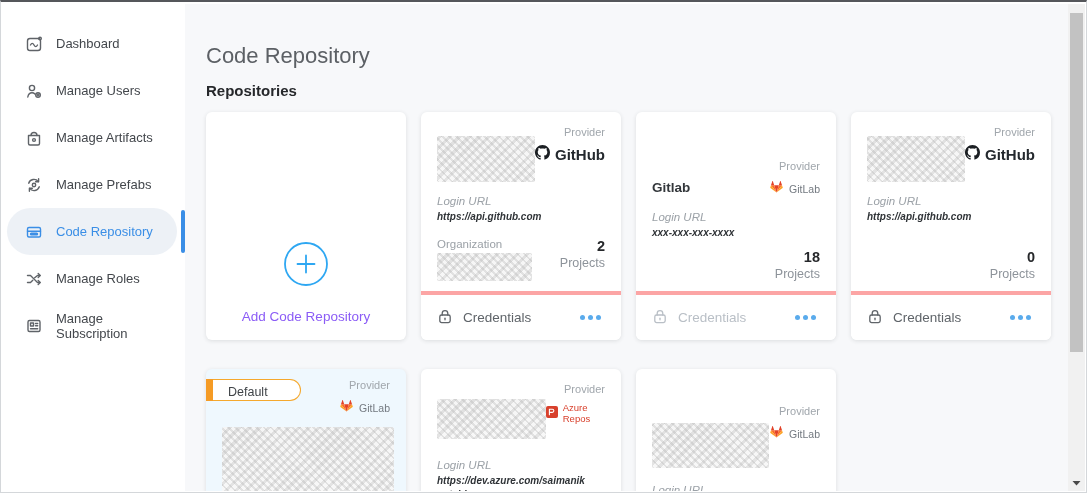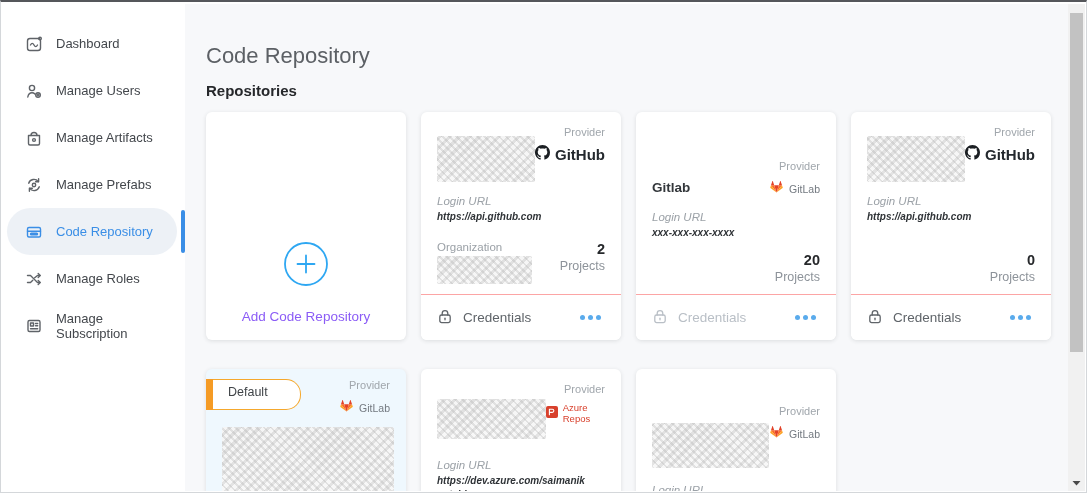--- a/index.html
+++ b/index.html
@@ -45,31 +45,31 @@
     border-radius:2px;}
   .name-redacted{width:150px;height:46px;margin-top:10px;}
   .org-redacted{width:95px;height:28px;margin-top:3px;}
   .field{margin-top:13px;font-style:italic;}
   .f-label{font-size:11.5px;color:#9ba1a7;margin-bottom:3px;}
   .f-value{font-size:10px;font-weight:600;color:#2f3337;width:152px;word-break:break-all;line-height:1.35;}
   .bottom-row{margin-top:auto;display:flex;justify-content:space-between;align-items:flex-start;padding-bottom:4px;}
   .projects{margin-left:auto;text-align:right;}
   .p-count{font-size:14.5px;font-weight:700;color:#26282b;}
   .p-label{font-size:12.5px;color:#8d939a;margin-top:2px;}
-  .card-footer{border-top:1px solid #fca5a5;height:45px;flex:0 0 45px;display:flex;align-items:center;justify-content:space-between;padding:0 16px;background:#fff;}
+  .card-footer{border-top:4px solid #fca5a5;height:45px;flex:0 0 45px;display:flex;align-items:center;justify-content:space-between;padding:0 16px;background:#fff;}
   .cred{display:flex;align-items:center;gap:10px;font-size:13.5px;color:#5f6469;cursor:pointer;background:none;border:none;padding:0;font-family:inherit;}
   .cred.muted{color:#b9bfc6;}
   .dots{display:flex;gap:3px;cursor:pointer;background:none;border:none;padding:4px;}
   .dots i{width:5px;height:5px;border-radius:50%;background:#5aabec;display:block;}
   
   .badge-row{display:flex;justify-content:space-between;align-items:flex-start;padding:10px 16px 0 0;}
   .badge{display:flex;align-items:stretch;}
   .badge-bar{width:7px;background:#f59b25;}
   .badge-pill{border:1.5px solid #f5a82d;border-left:none;border-radius:0 15px 15px 0;background:#fff;
-    padding:5px 32px 10px 15px;font-size:12.5px;color:#3f4347;}
+    padding:5px 32px 1px 15px;font-size:12.5px;color:#3f4347;}
   .blk-redacted{margin:10px 16px 0;}
   
   .scrollbar{position:absolute;right:0;top:0;bottom:0;width:17px;background:#f1f1f1;z-index:5;}
   .scroll-thumb{position:absolute;top:9px;left:2px;right:2px;height:339px;background:#c2c2c2;cursor:pointer;}
   .scroll-arrow{position:absolute;bottom:5px;left:0;right:0;display:flex;justify-content:center;cursor:pointer;}
 </style>
 </head>
 <body>
 
 <div class="window">
@@ -234,21 +234,21 @@
               </div>
             </div>
           </div>
           <div class="field">
             <div class="f-label">Login URL</div>
             <div class="f-value">xxx-xxx-xxx-xxxx</div>
           </div>
           <div class="bottom-row">
             <span></span>
             <div class="projects">
-              <div class="p-count">20</div>
+              <div class="p-count">18</div>
               <div class="p-label">Projects</div>
             </div>
           </div>
         </div>
         <div class="card-footer">
           <button class="cred muted">
             <span><svg width="16" height="17" viewBox="0 0 16 17" fill="none" stroke="currentColor" stroke-width="1.3" stroke-linecap="round">
                   <rect x="2.8" y="7" width="10.4" height="7.6" rx="1.8"></rect>
                   <path d="M5.2 7V5.4a2.8 2.8 0 015.6 0V7"></path>
                   <path d="M8 10.2v1.6"></path>

